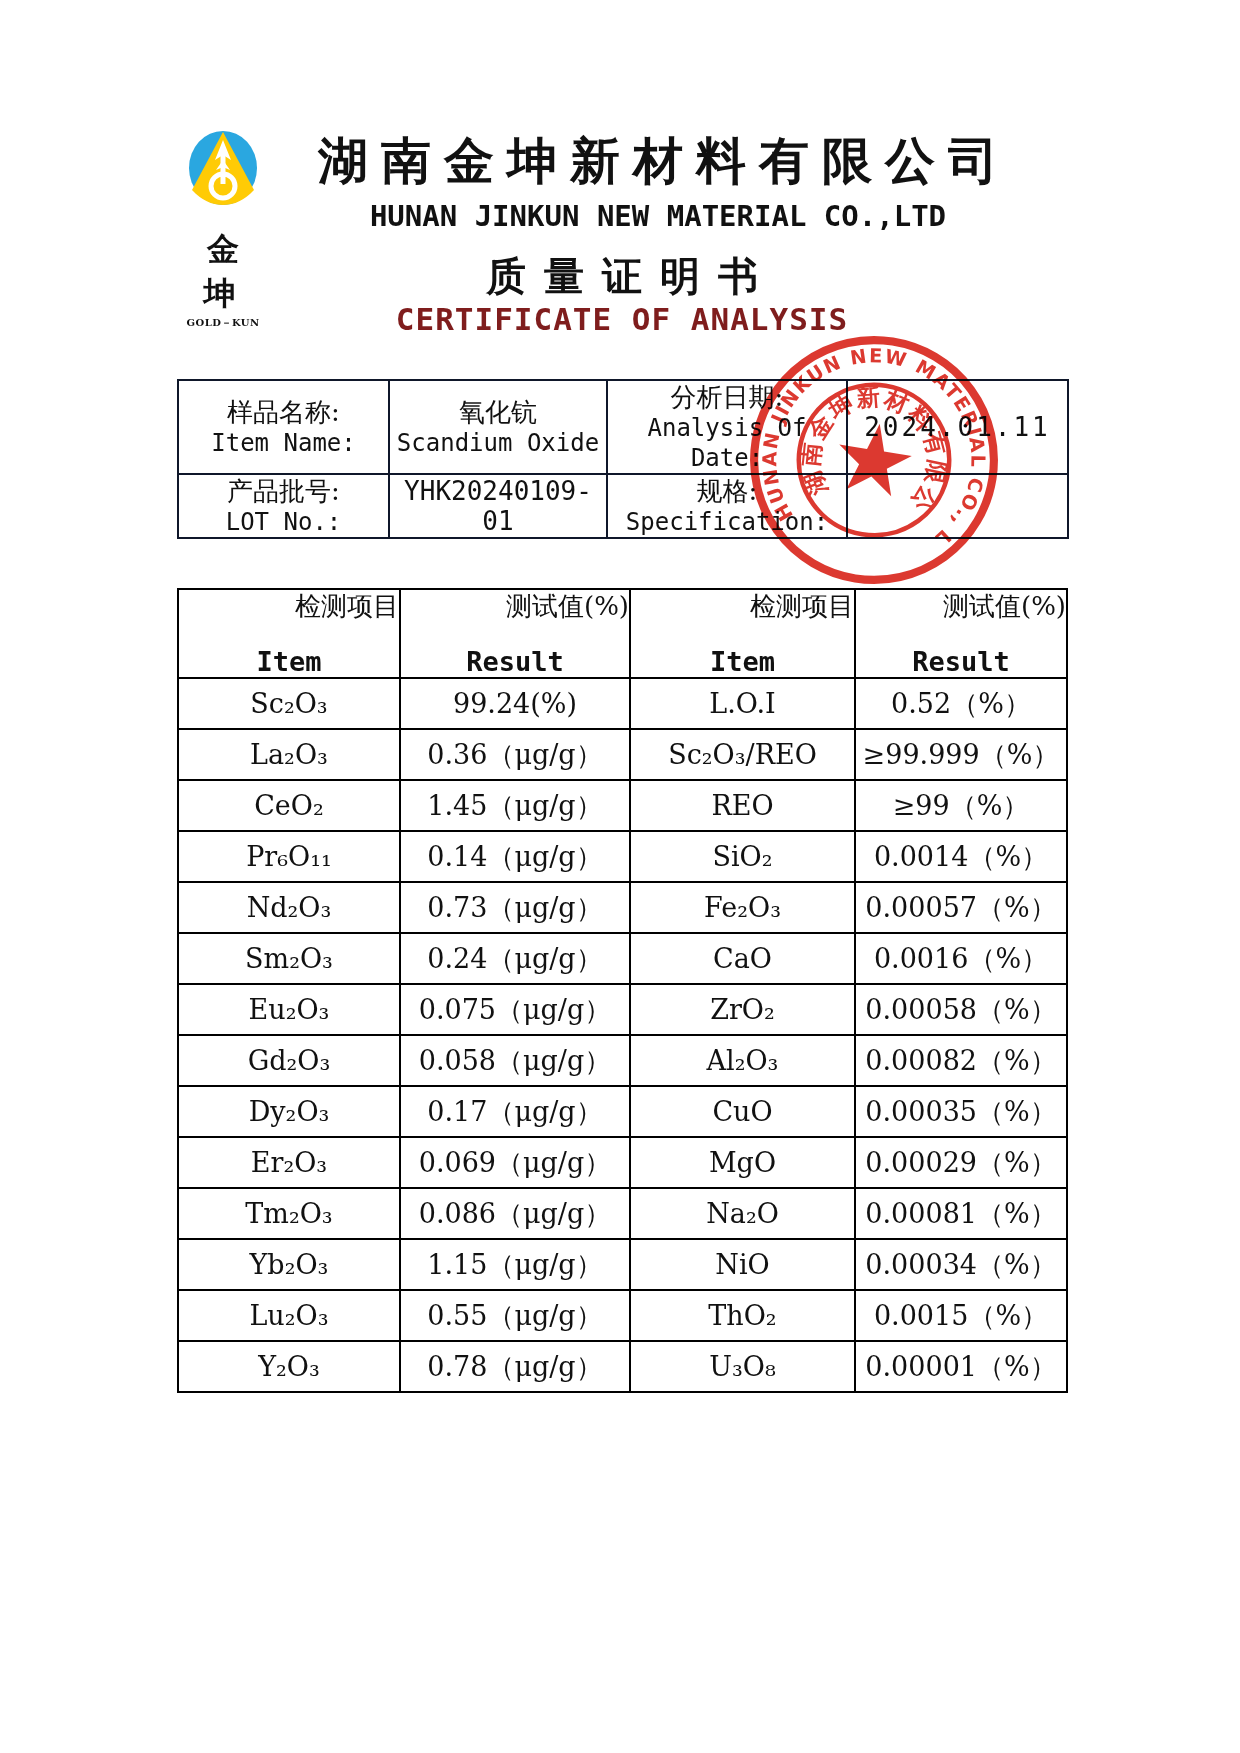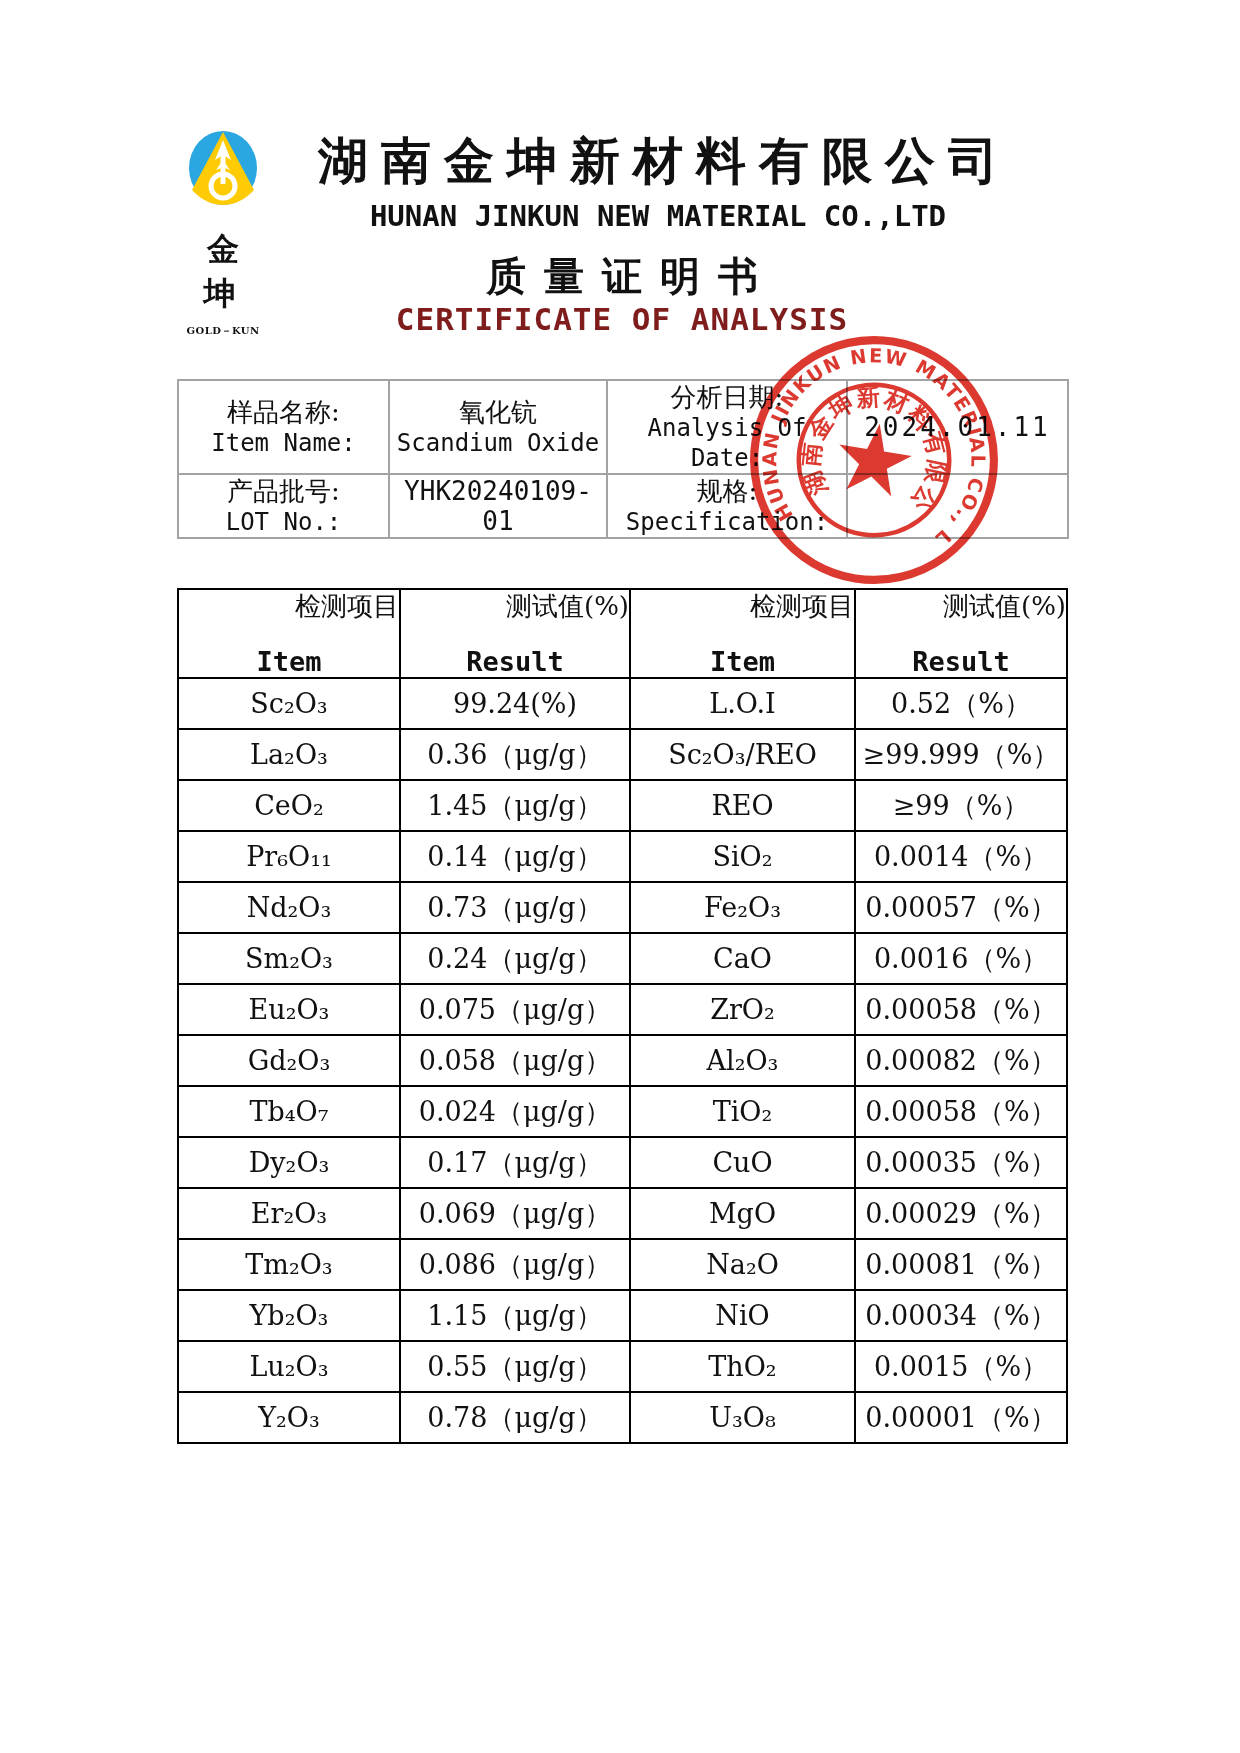--- a/index.html
+++ b/index.html
@@ -5,39 +5,39 @@
   html,body{margin:0;padding:0;background:#ffffff;}
   .page{position:relative;width:1240px;height:1753px;background:#ffffff;
         font-family:"DejaVu Serif",serif;color:#111111;overflow:hidden;}
 
   
   .logo{position:absolute;left:181px;top:130px;width:84px;text-align:center;}
   .logo svg{display:block;margin:0 auto;}
   .logo-cn{font-size:32px;font-weight:700;letter-spacing:7px;text-indent:7px;
            margin-top:18px;font-family:"DejaVu Serif",serif;}
   .logo-en{font-size:10px;font-weight:700;letter-spacing:0.5px;
-           font-family:"DejaVu Serif",serif;margin-top:8px;}
+           font-family:"DejaVu Serif",serif;margin-top:0px;}
 
   .company-cn{position:absolute;left:276px;top:128px;width:764px;text-align:center;
               font-size:50px;font-weight:600;letter-spacing:13px;text-indent:13px;
               white-space:nowrap;font-family:"DejaVu Serif",serif;}
   .company-en{position:absolute;left:276px;top:199px;width:764px;text-align:center;
               font-size:29px;font-weight:700;white-space:nowrap;
               font-family:"DejaVu Sans Mono",monospace;}
   .title-cn{position:absolute;left:177px;top:249px;width:890px;text-align:center;
             font-size:40px;font-weight:700;letter-spacing:18px;text-indent:18px;
             font-family:"DejaVu Serif",serif;}
   .title-en{position:absolute;left:177px;top:301px;width:890px;text-align:center;
             font-size:31px;font-weight:700;letter-spacing:1px;color:#7f1d1d;
             font-family:"DejaVu Sans Mono",monospace;}
 
   
   .info-table{position:absolute;left:177px;top:379px;width:890px;
               border-collapse:collapse;table-layout:fixed;}
-  .info-table td{border:2px solid #a3a3a3;text-align:center;vertical-align:middle;padding:0;}
+  .info-table td{border:2px solid #0f172a;text-align:center;vertical-align:middle;padding:0;}
   .info-table tr.r1 td{height:72px;}
   .info-table tr.r2 td{height:62px;}
   .cn-line{font-size:26px;line-height:32px;font-family:"DejaVu Serif",serif;}
   .en-line{font-size:24px;line-height:30px;font-family:"DejaVu Sans Mono",monospace;}
   .mono-val{font-size:26px;font-family:"DejaVu Sans Mono",monospace;}
   .date-val{letter-spacing:3px;}
 
   
   .section-title{position:absolute;left:179px;top:542px;font-size:29px;font-weight:700;}
   .section-cn{font-family:"DejaVu Sans",sans-serif;letter-spacing:1px;}
@@ -198,26 +198,20 @@
           <td>Eu₂O₃</td>
           <td>0.075（μg/g）</td>
           <td>ZrO₂</td>
           <td>0.00058（%）</td>
         </tr>
         <tr>
           <td>Gd₂O₃</td>
           <td>0.058（μg/g）</td>
           <td>Al₂O₃</td>
           <td>0.00082（%）</td>
-        </tr>
-        <tr>
-          <td>Tb₄O₇</td>
-          <td>0.024（μg/g）</td>
-          <td>TiO₂</td>
-          <td>0.00058（%）</td>
         </tr>
         <tr>
           <td>Dy₂O₃</td>
           <td>0.17（μg/g）</td>
           <td>CuO</td>
           <td>0.00035（%）</td>
         </tr>
         <tr>
           <td>Er₂O₃</td>
           <td>0.069（μg/g）</td>

